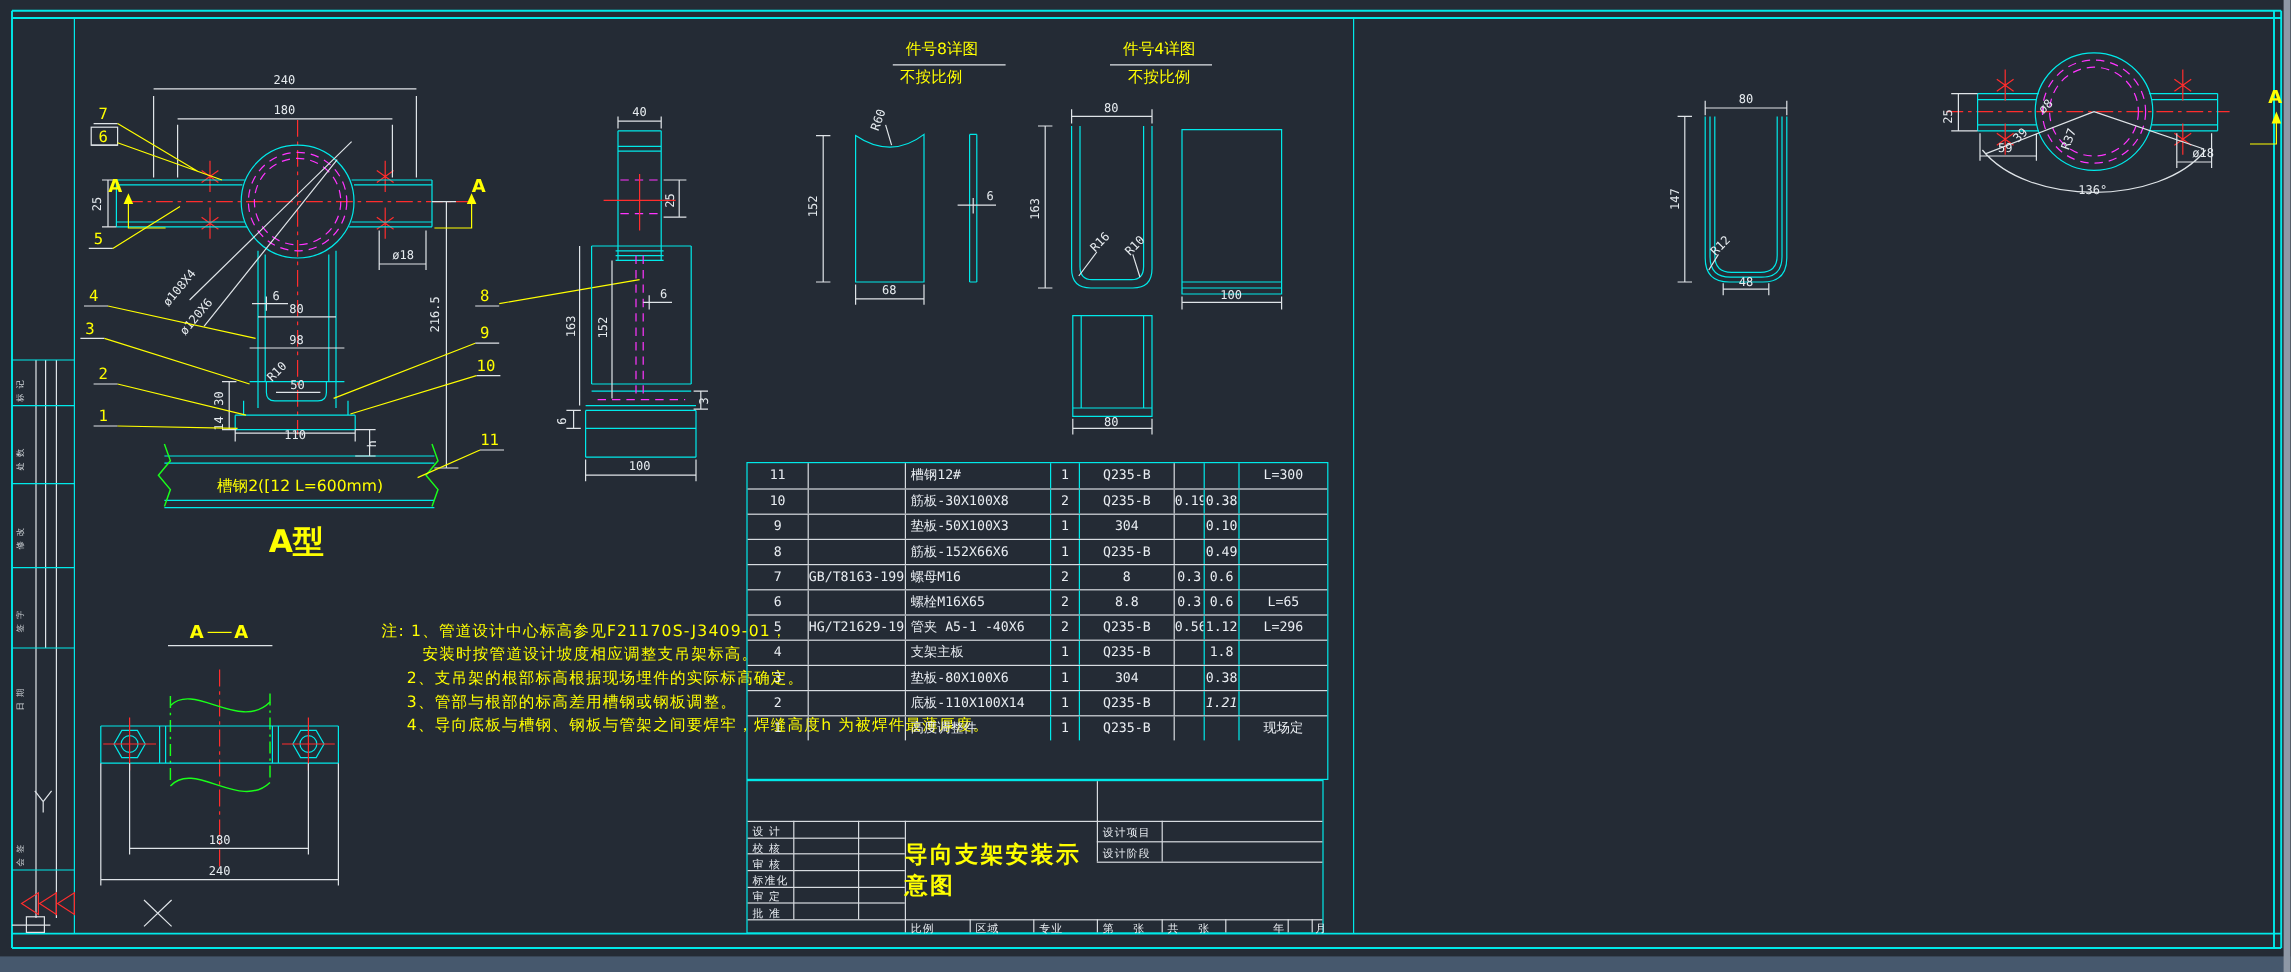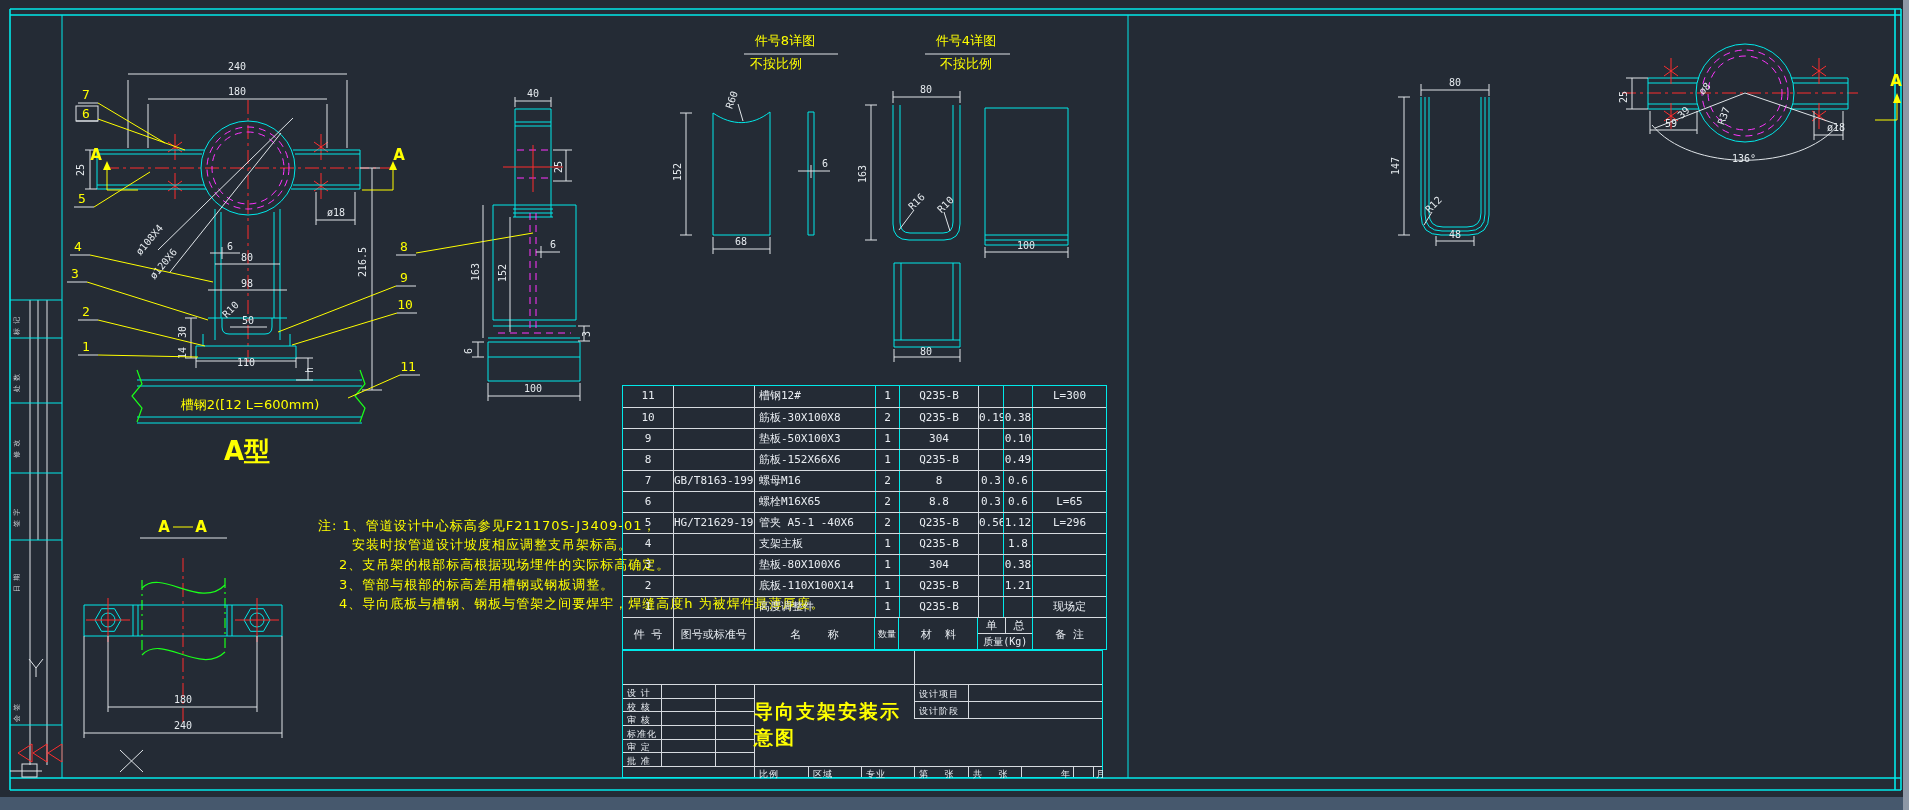--- a/index.html
+++ b/index.html
@@ -406,49 +406,34 @@
           <div class="pcell" style="width: 29px; border-left: 1px solid rgb(0, 233, 233);">0.38</div>
           <div class="pcell" style="width: 74px; border-left: 1px solid rgb(0, 233, 233);"></div>
         </div>
         <div class="prow">
           <div class="pcell" style="width: 50px;">2</div>
           <div class="pcell" style="width: 81px; border-left: 1px solid rgb(215, 219, 224);"></div>
           <div class="pcell l" style="width: 121px; border-left: 1px solid rgb(215, 219, 224);">底板-110X100X14</div>
           <div class="pcell" style="width: 24px; border-left: 1px solid rgb(0, 233, 233);">1</div>
           <div class="pcell" style="width: 79px; border-left: 1px solid rgb(0, 233, 233);">Q235-B</div>
           <div class="pcell" style="width: 25px; border-left: 1px solid rgb(215, 219, 224);"></div>
-          <div class="pcell" style="width: 29px; border-left: 1px solid rgb(0, 233, 233);">1.21</div>
+          <div class="pcell" style="width: 29px; border-left: 1px solid rgb(0, 233, 233); font-style: italic;">1.21</div>
           <div class="pcell" style="width: 74px; border-left: 1px solid rgb(0, 233, 233);"></div>
         </div>
         <div class="prow">
           <div class="pcell" style="width: 50px;">1</div>
           <div class="pcell" style="width: 81px; border-left: 1px solid rgb(215, 219, 224);"></div>
           <div class="pcell l" style="width: 121px; border-left: 1px solid rgb(215, 219, 224);">高度调整件</div>
           <div class="pcell" style="width: 24px; border-left: 1px solid rgb(0, 233, 233);">1</div>
           <div class="pcell" style="width: 79px; border-left: 1px solid rgb(0, 233, 233);">Q235-B</div>
           <div class="pcell" style="width: 25px; border-left: 1px solid rgb(215, 219, 224);"></div>
           <div class="pcell" style="width: 29px; border-left: 1px solid rgb(0, 233, 233);"></div>
           <div class="pcell" style="width: 74px; border-left: 1px solid rgb(0, 233, 233);">现场定</div>
         </div>
       </div>
-  <div id="pt-head">
-    <div class="hcell" style="width:50px">件 号</div>
-    <div class="hcell" style="width:81px;border-left:1px solid #d7dbe0">图号或标准号</div>
-    <div class="hcell" style="width:121px;border-left:1px solid #d7dbe0">名    称</div>
-    <div class="hcell" style="width:24px;border-left:1px solid #00e9e9;font-size:9px">数量</div>
-    <div class="hcell" style="width:79px;border-left:1px solid #00e9e9">材  料</div>
-    <div class="masscol" style="width:54px;border-left:1px solid #00e9e9">
-      <div class="massrow">
-        <div>单</div>
-        <div>总</div>
-      </div>
-      <div class="masslab">质量(Kg)</div>
-    </div>
-    <div class="hcell" style="width:74px;border-left:1px solid #00e9e9">备 注</div>
-  </div>
 </div>
 
 <div id="tblock">
 
   <div class="hl" style="left:0;top:33px;width:479px;height:1px"></div>
   <div class="hl" style="left:0;top:115px;width:479px;height:1px"></div>
   <div class="hl" style="left:0;top:47px;width:131px;height:1px"></div>
   <div class="hl" style="left:0;top:60px;width:131px;height:1px"></div>
   <div class="hl" style="left:0;top:74px;width:131px;height:1px"></div>
   <div class="hl" style="left:0;top:88px;width:131px;height:1px"></div>

